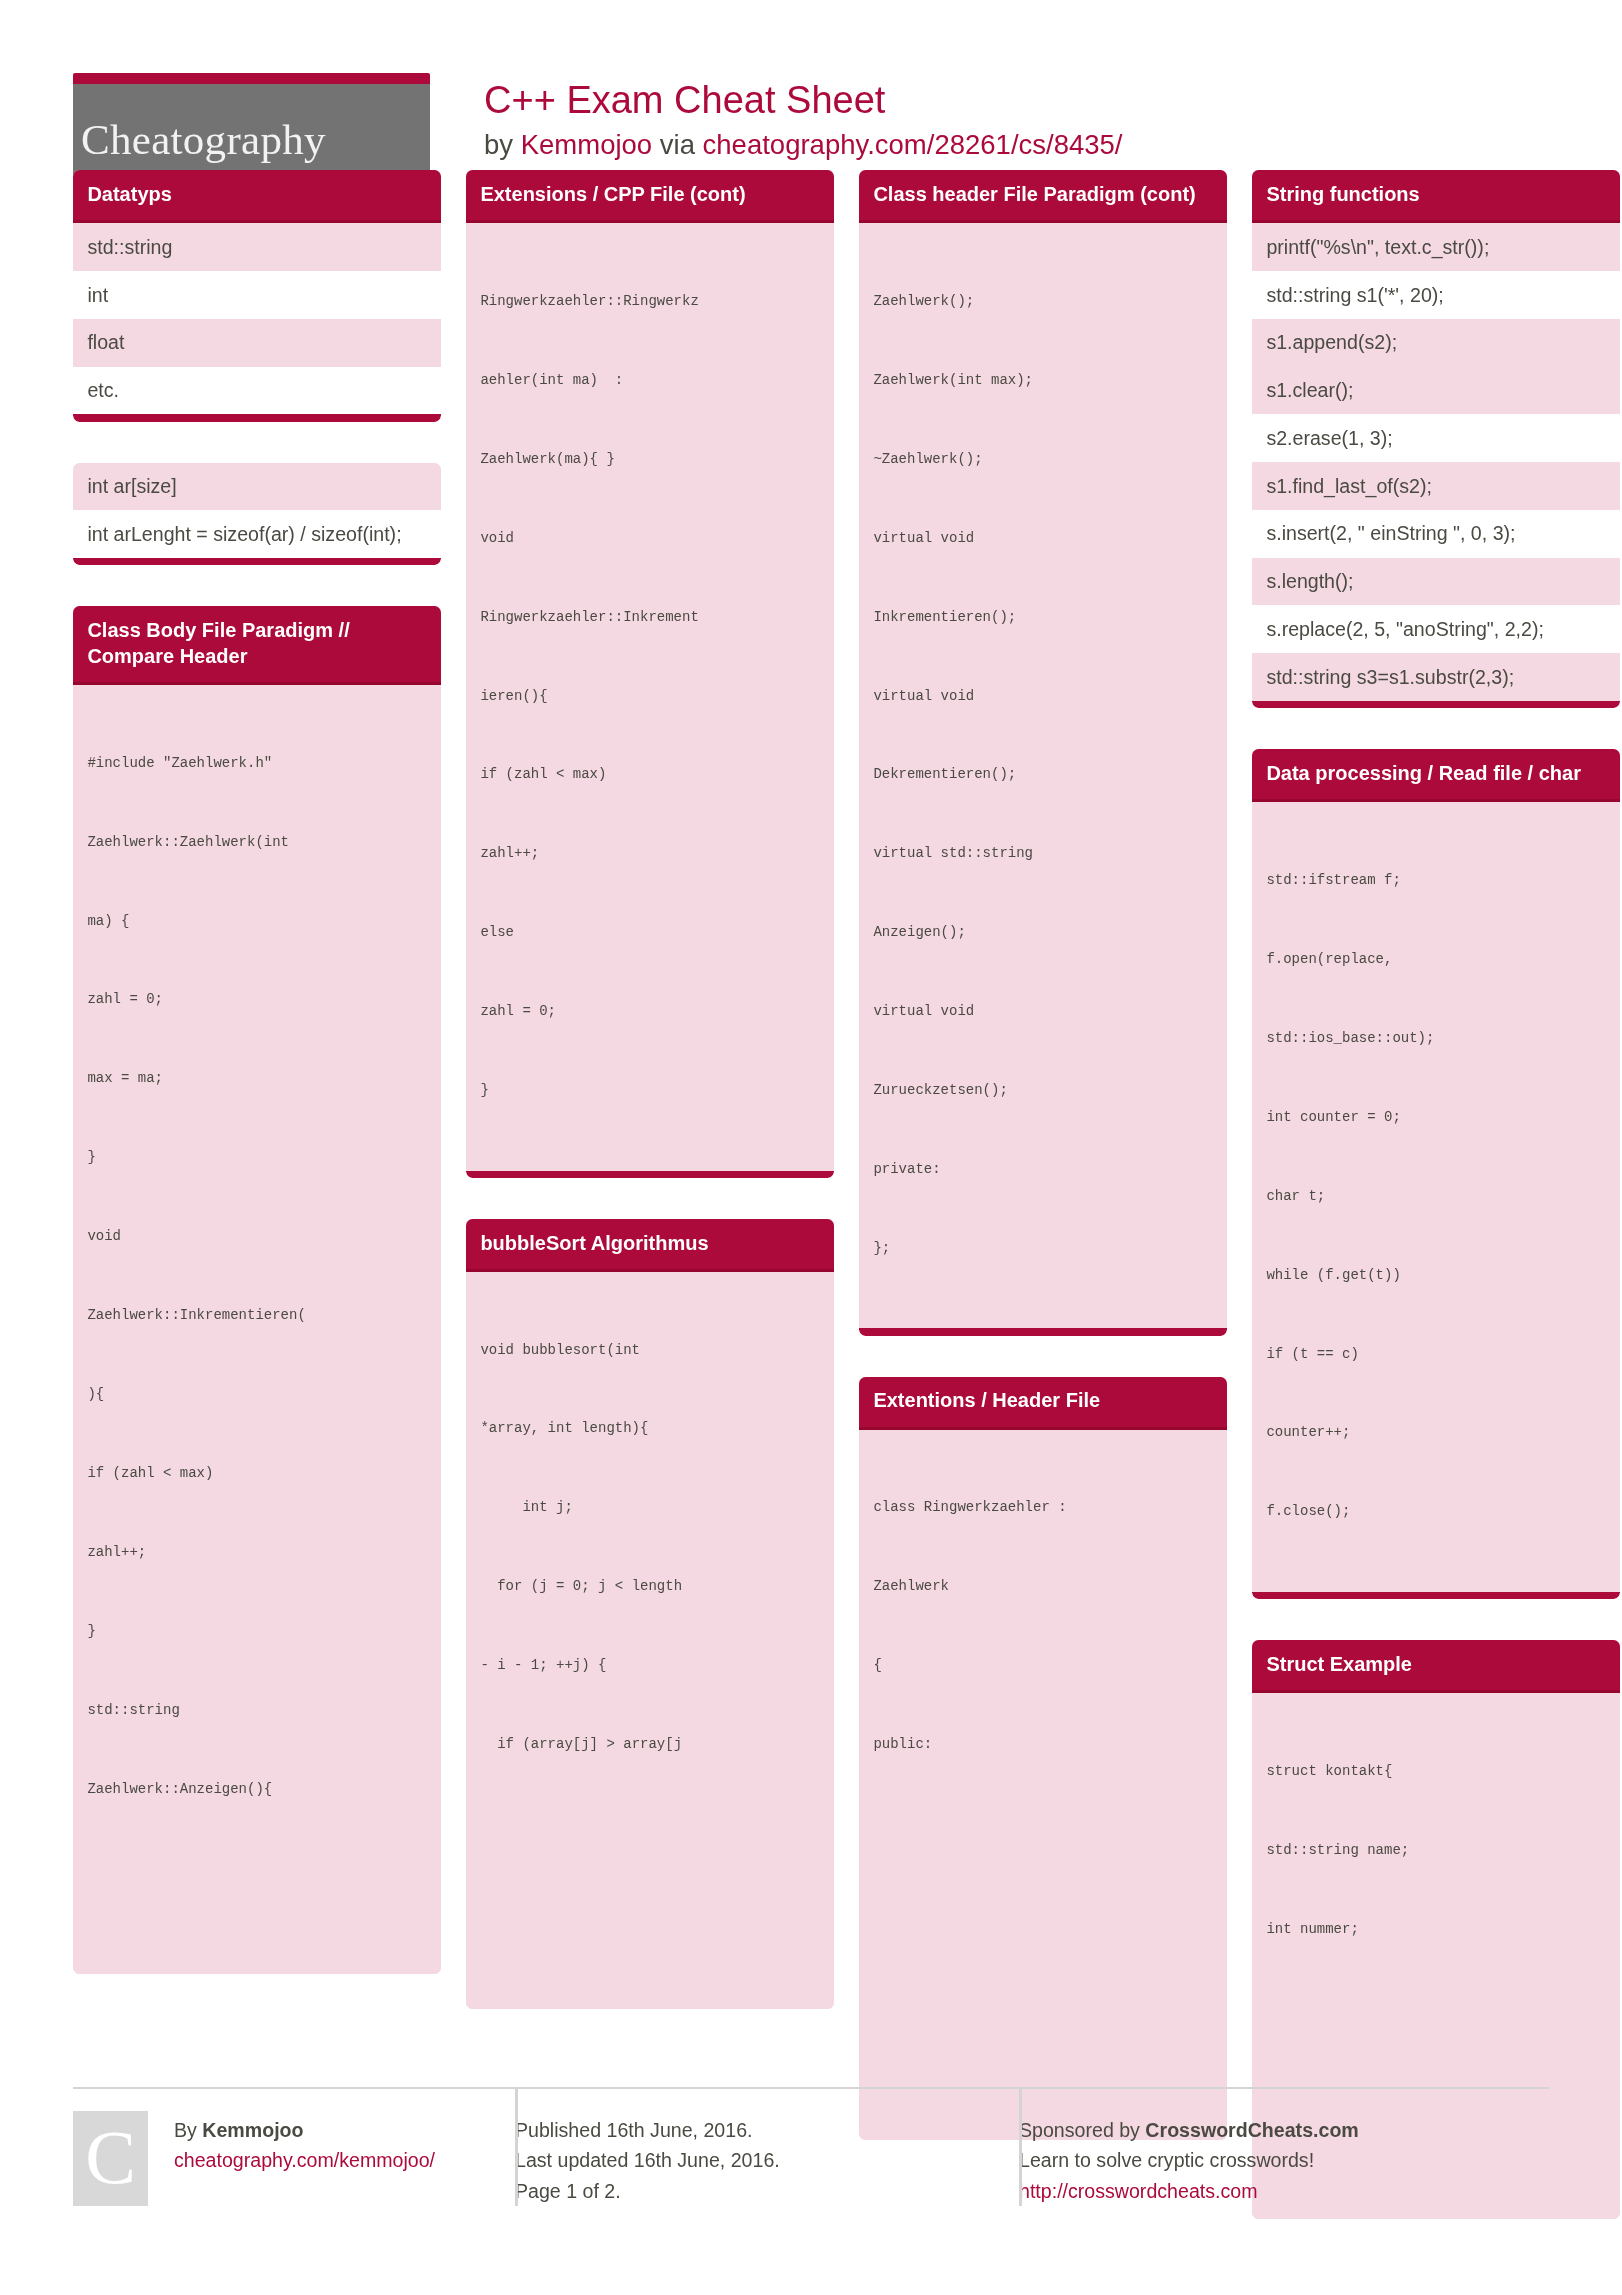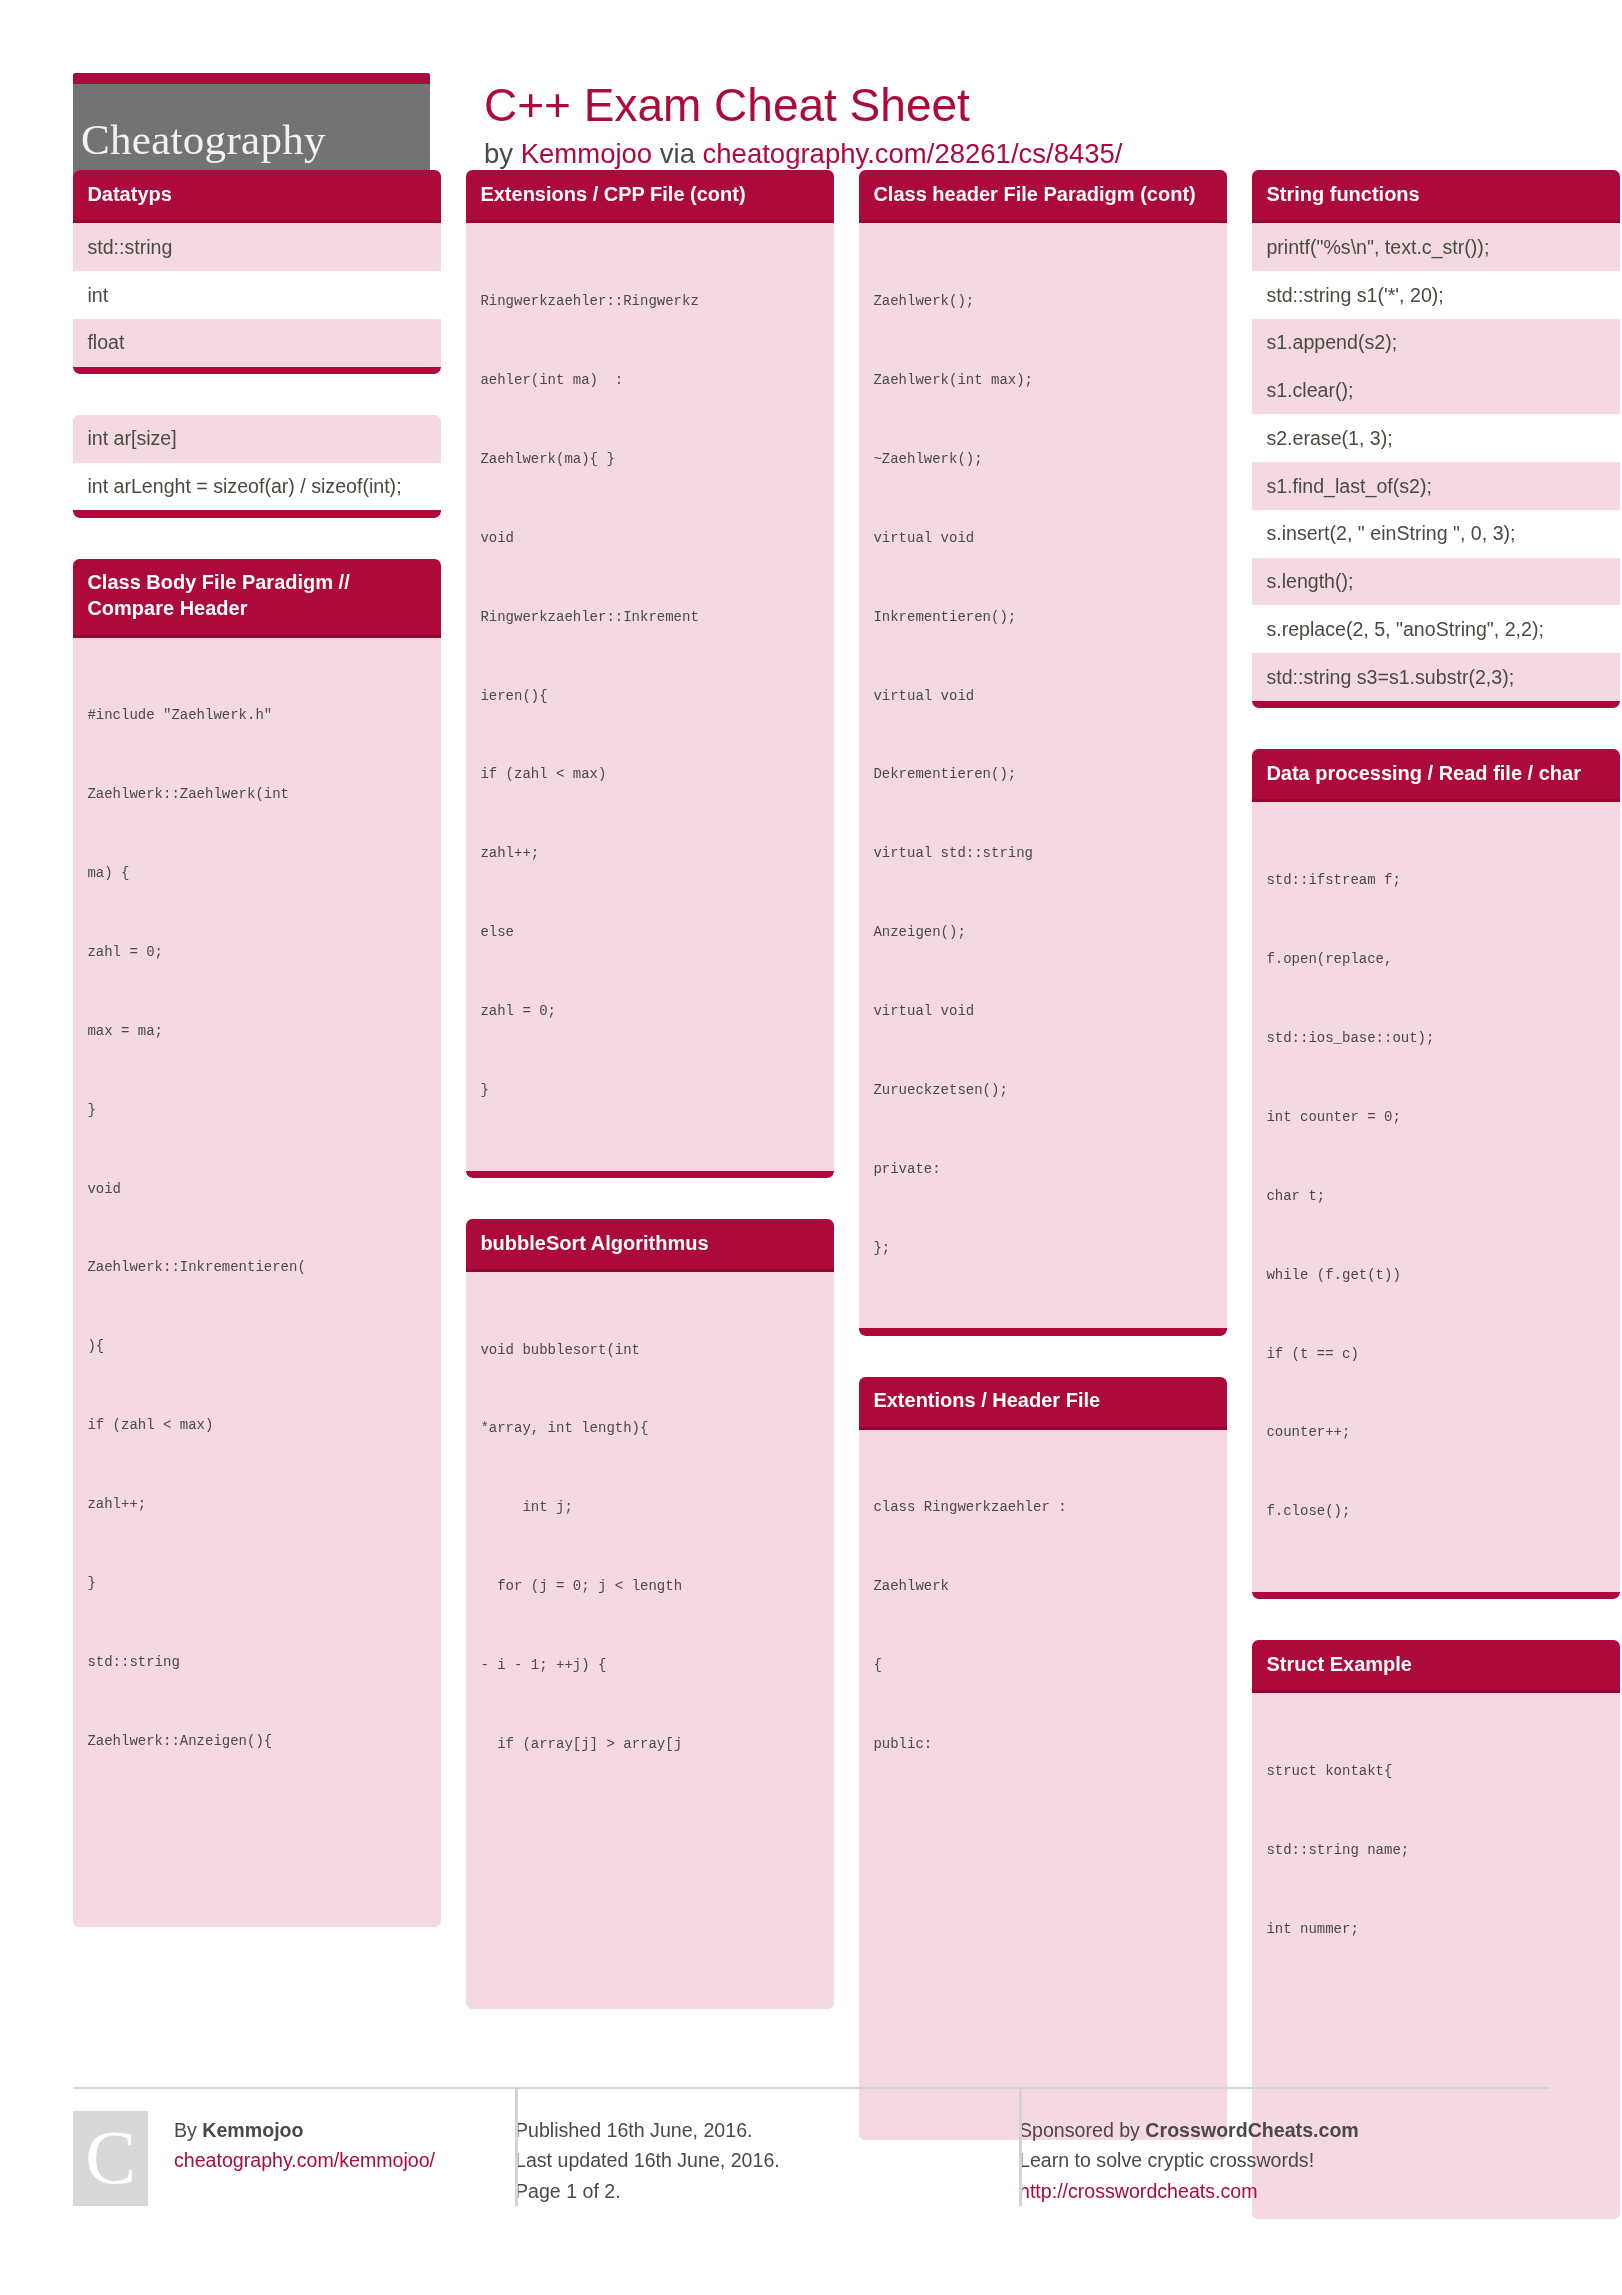--- a/index.html
+++ b/index.html
@@ -51,21 +51,21 @@
     font-family: "Liberation Serif", serif;
     color: #f2f2f2;
     font-size: 43px;
     letter-spacing: 0.3px;
   }
   .title-block {
     padding-left: 54px;
     padding-top: 5.2px;
   }
   .sheet-title {
-    font-size: 46px;
+    font-size: 38px;
     color: #ad0a3c;
     line-height: 1.2;
     margin: 0 0 3.9px 0;
     font-weight: normal;
   }
   .byline {
     font-size: 27.5px;
     color: #4a4a42;
     line-height: 1.25;
   }
@@ -191,20 +191,21 @@
 
   <div class="columns">
 
     <div class="col">
       <div class="card">
         <div class="card-head">Datatyps</div>
         <div class="card-body">
           <div class="row odd">std::string</div>
           <div class="row">int</div>
           <div class="row odd">float</div>
+          <div class="row">etc.</div>
         </div>
         <div class="card-foot"></div>
       </div>
 
       <div class="card">
         <div class="card-body">
           <div class="row odd">int ar[size]</div>
           <div class="row">int arLenght = sizeof(ar) / sizeof(int);</div>
         </div>
         <div class="card-foot"></div>

